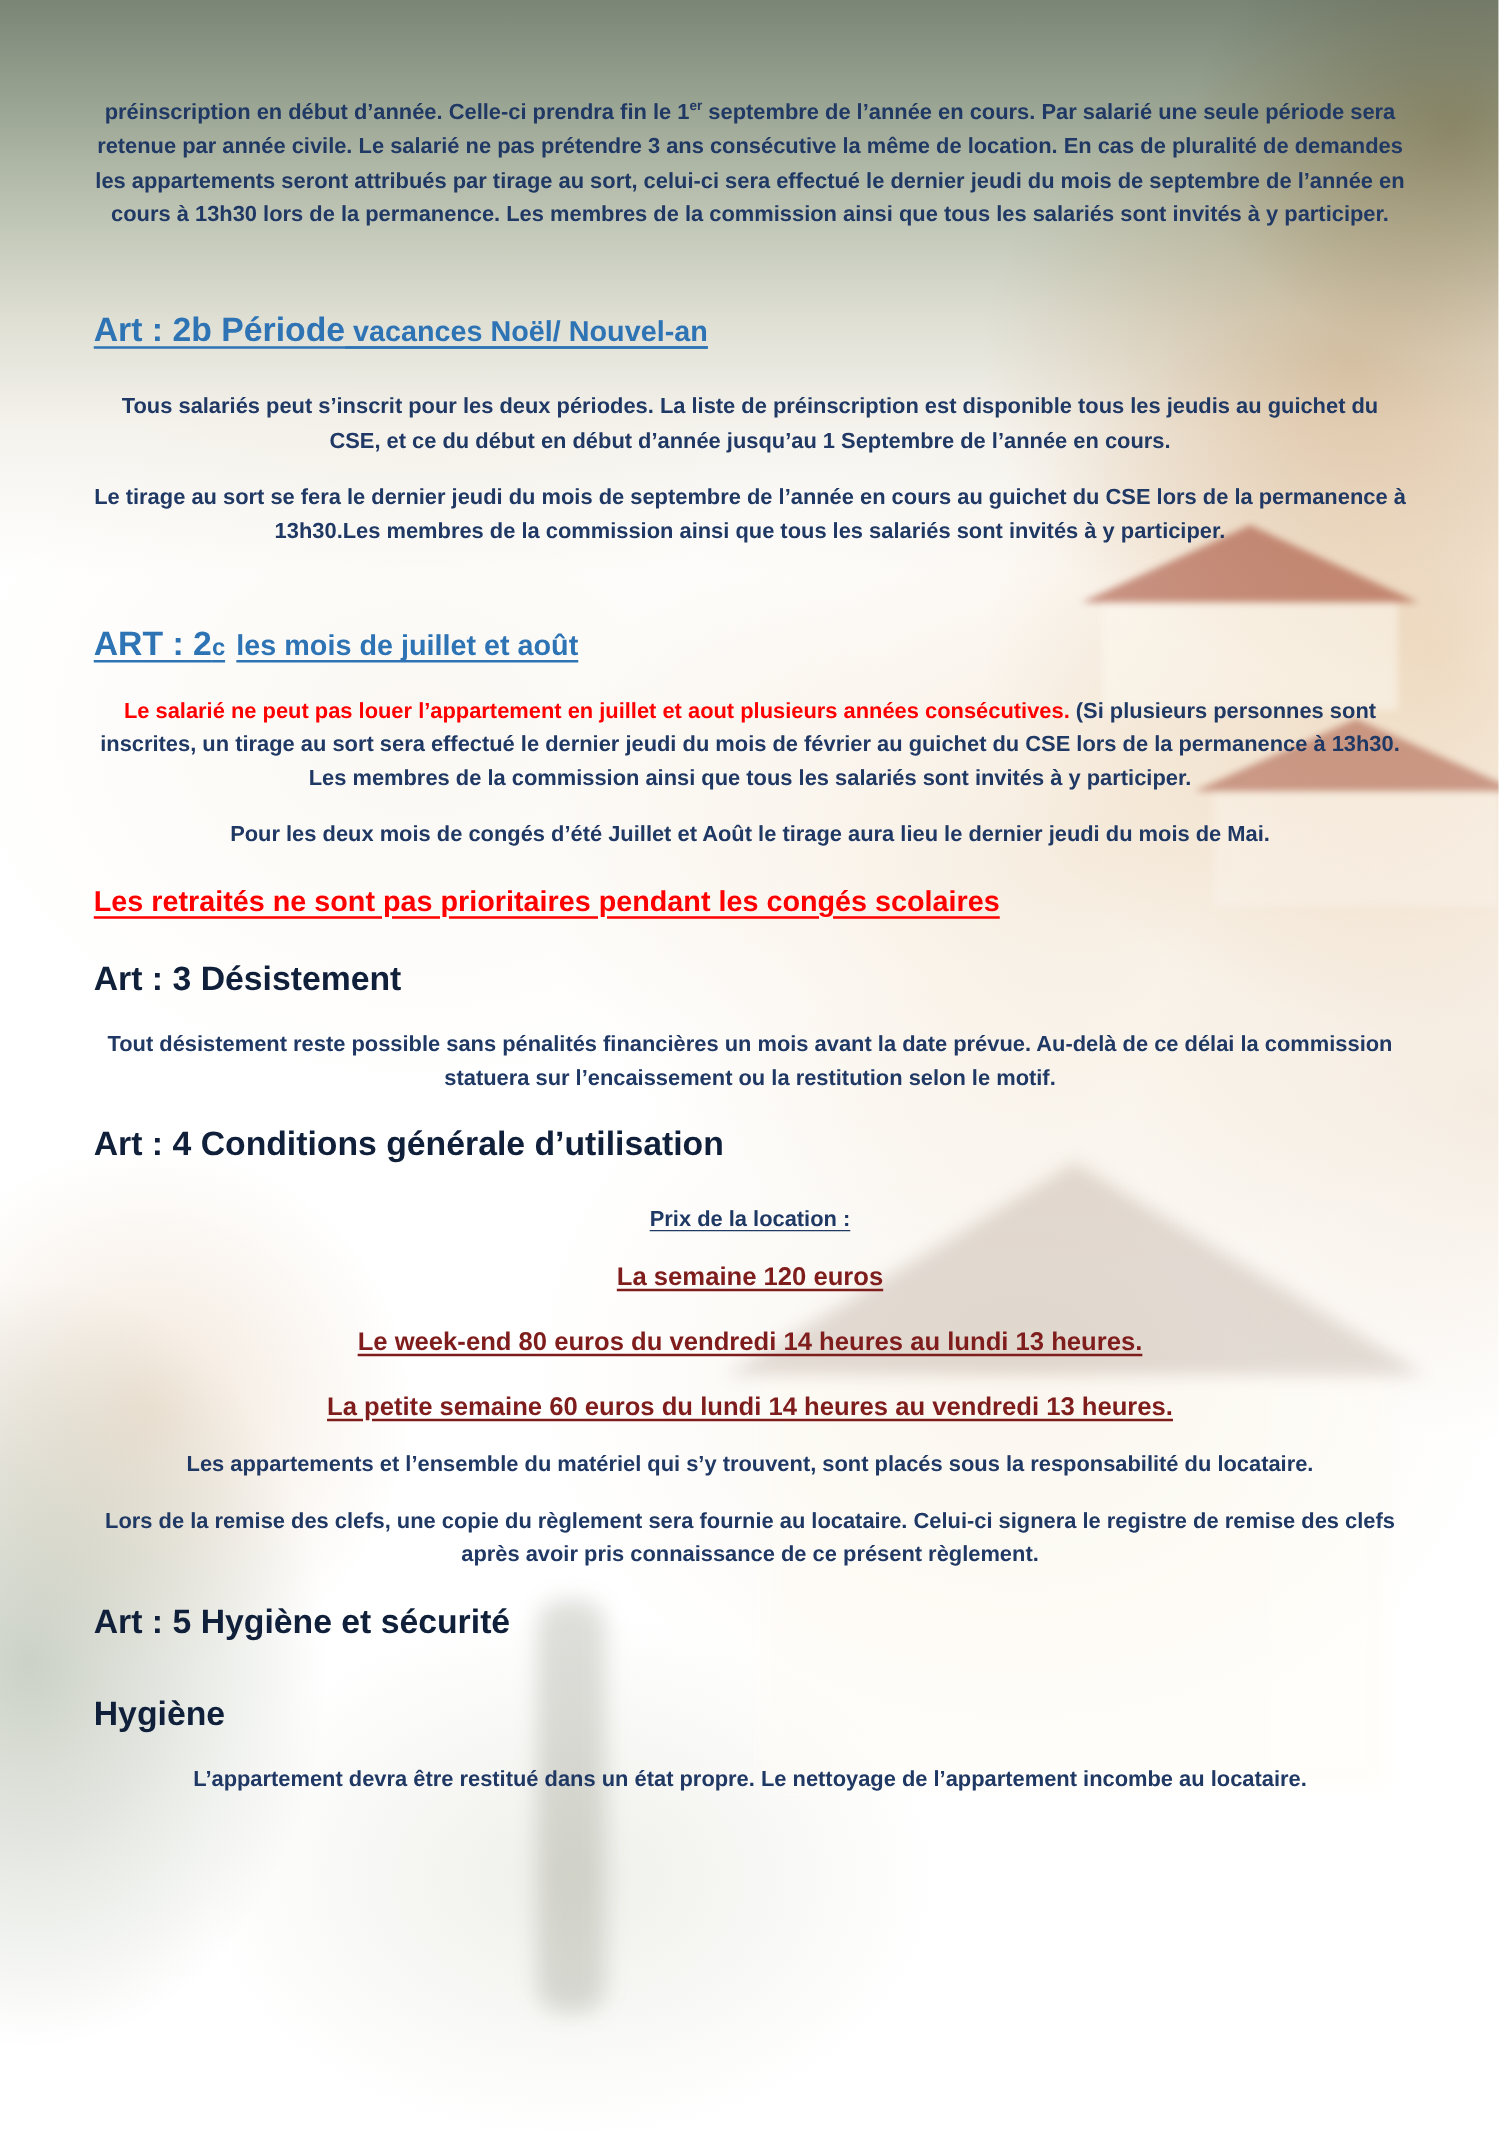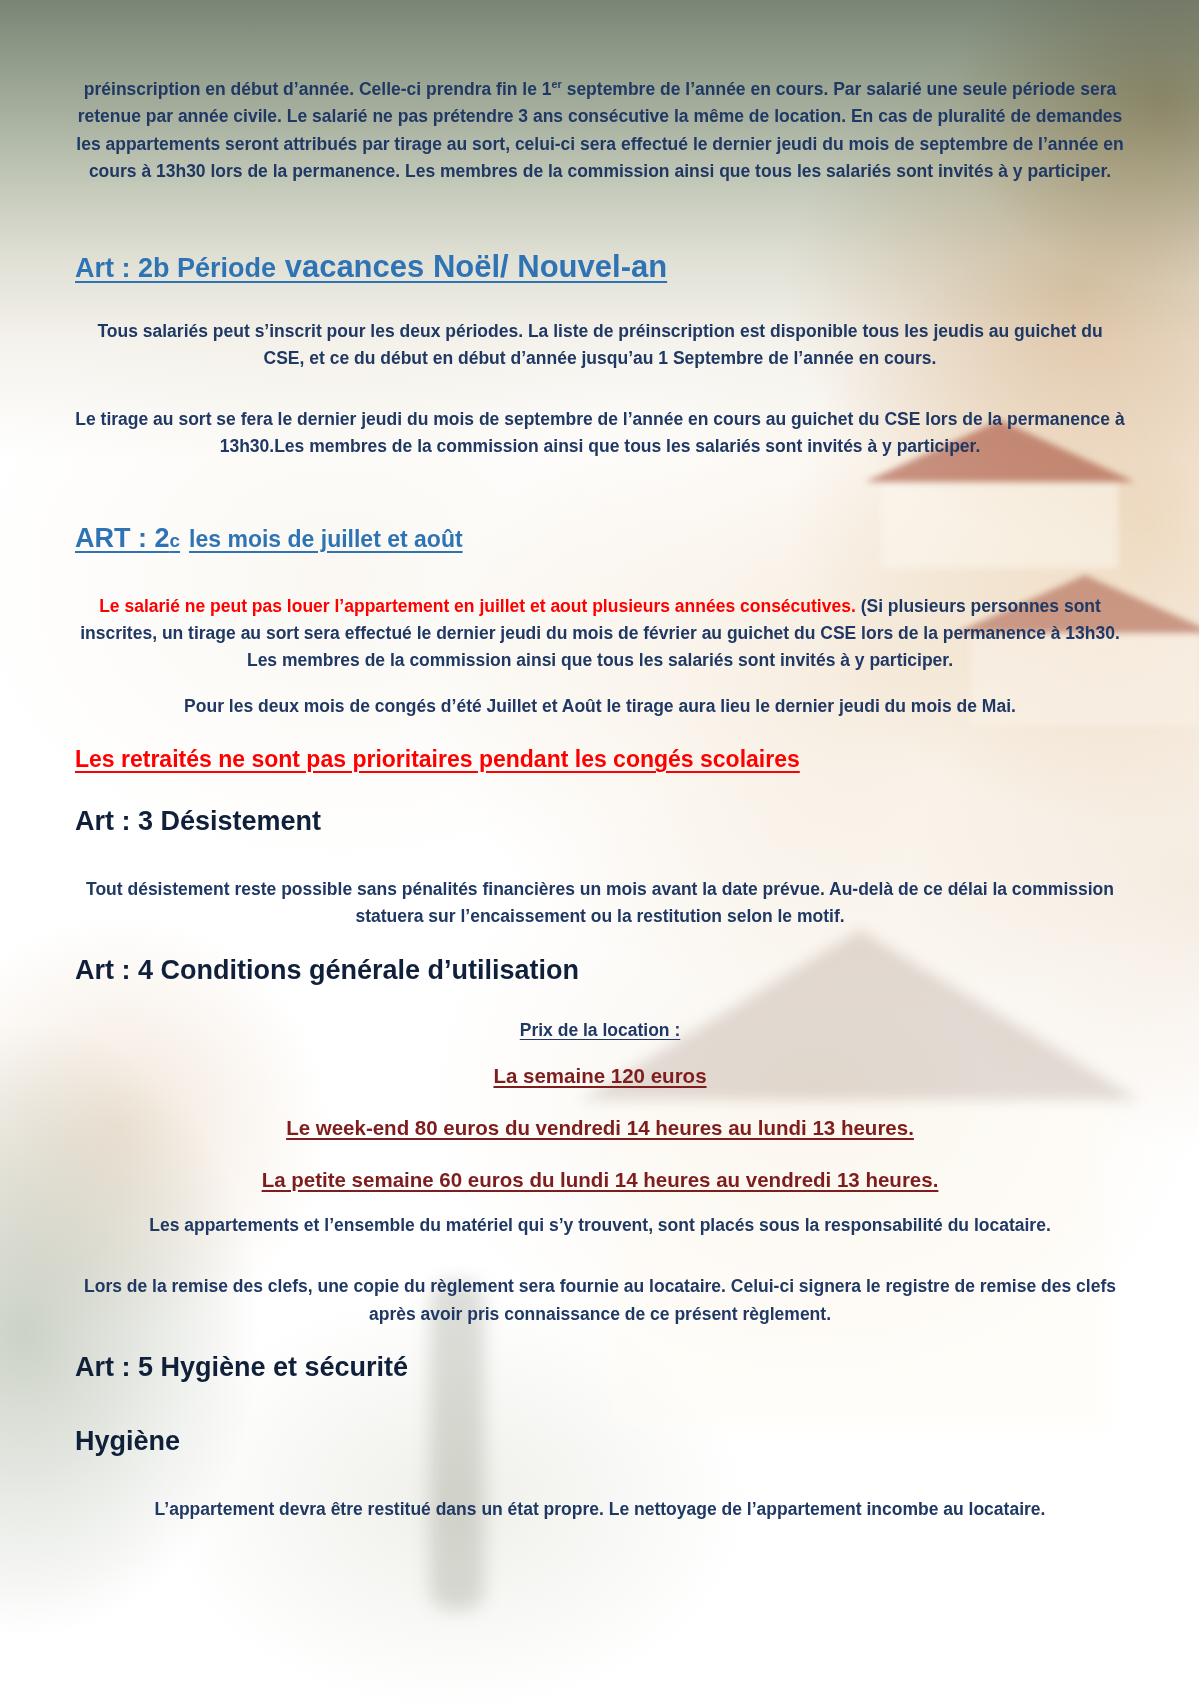--- a/index.html
+++ b/index.html
@@ -64,40 +64,40 @@
     font-weight: bold;
     font-size: 17.5px;
     line-height: 1.56;
   }
   p { margin: 0; text-align: center; }
   h2 { margin: 0; font-weight: bold; }
   .sup { vertical-align: super; font-size: 0.62em; line-height: 0; }
 
   .h-blue { color: #2E74B5; text-decoration: underline; text-underline-offset: 4px; }
   .h2b { font-size: 27px; margin-top: 58px; }
-  .h2b .h-sub { font-size: 31px; }
+  .h2b .h-sub { font-size: 23px; text-decoration: underline; }
   .h2c { font-size: 27px; margin-top: 56px; }
   .h2c .small-c { font-size: 19px; }
   .h2c .h-sub { font-size: 23px; margin-left: 9px; margin-top: 20px; }
 
   .red-text { color: #FF0000; }
   .red-note {
     color: #FF0000; font-size: 23px;
     text-decoration: underline; text-underline-offset: 4px;
     margin-top: 22px;
   }
 
   .h-dark { color: #10203A; font-size: 27px; text-underline-offset: 5px; }
   .h-art3 { margin-top: 22px; }
   .h-art4 { margin-top: 18px; }
   .h-art5 { margin-top: 18px; }
   .h-hygiene { margin-top: 32px; }
 
   .mt-26 { margin-top: 26px; }
-  .mt-22 { margin-top: 34px; }
+  .mt-22 { margin-top: 18px; }
   .mt-18 { margin-top: 18px; }
   .mt-16 { margin-top: 16px; }
 
   .price-label {
     margin-top: 26px;
     text-decoration: underline; text-underline-offset: 3px;
   }
   .price {
     color: #7f1d1d; font-size: 20.5px;
     text-decoration: underline; text-underline-offset: 3px;

